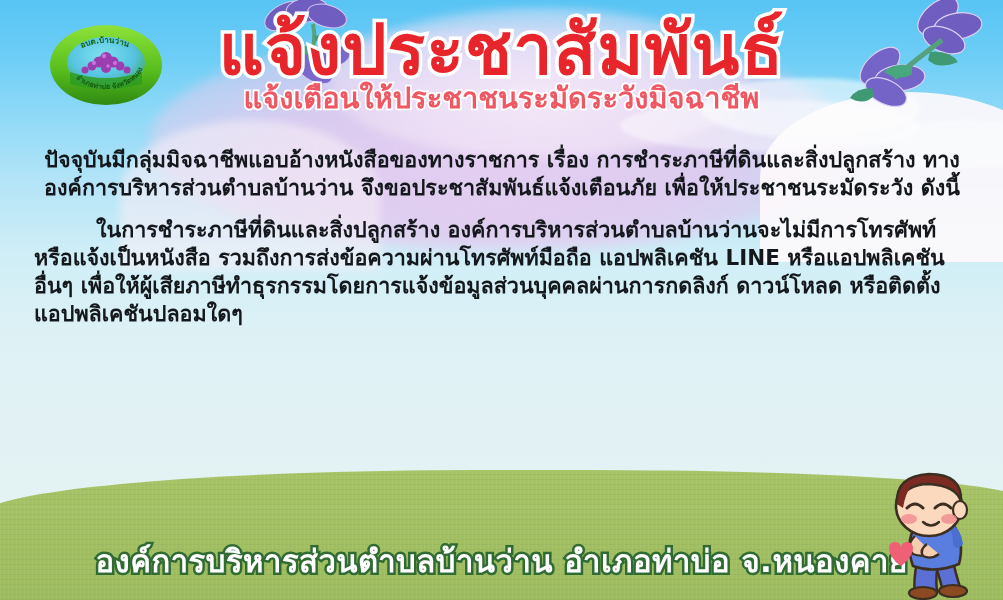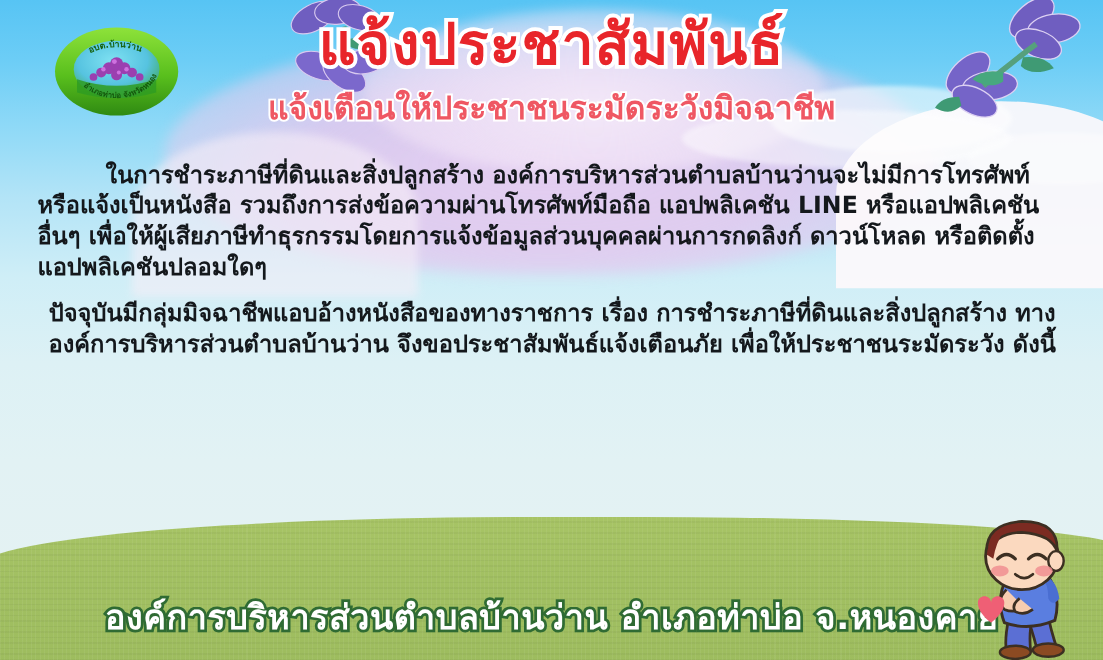--- a/index.html
+++ b/index.html
@@ -104,21 +104,21 @@
 
   
   .headline-wrap {
     position: absolute;
     left: 0; right: 0;
     top: 14px;
     text-align: center;
   }
   .headline {
     display: inline-block;
-    font-size: 52px;
+    font-size: 70px;
     font-weight: 700;
     line-height: 1.05;
     color: #e8252a;
     letter-spacing: 1px;
     -webkit-text-stroke: 7px #ffffff;
     paint-order: stroke fill;
     text-shadow:
        0 0 2px #ffffff,
        2px 2px 0 rgba(255,255,255,.9);
   }
@@ -294,22 +294,22 @@
 
   <div class="headline-wrap">
     <span class="headline">แจ้งประชาสัมพันธ์</span>
   </div>
 
   <div class="subhead-wrap">
     <span class="subhead-line">แจ้งเตือนให้ประชาชนระมัดระวังมิจฉาชีพ</span>
   </div>
 
   <div class="body-copy">
+    <p class="para first">ปัจจุบันมีกลุ่มมิจฉาชีพแอบอ้างหนังสือของทางราชการ เรื่อง การชำระภาษีที่ดินและสิ่งปลูกสร้าง ทางองค์การบริหารส่วนตำบลบ้านว่าน จึงขอประชาสัมพันธ์แจ้งเตือนภัย เพื่อให้ประชาชนระมัดระวัง ดังนี้</p>
     <p class="para indent">ในการชำระภาษีที่ดินและสิ่งปลูกสร้าง องค์การบริหารส่วนตำบลบ้านว่านจะไม่มีการโทรศัพท์หรือแจ้งเป็นหนังสือ รวมถึงการส่งข้อความผ่านโทรศัพท์มือถือ แอปพลิเคชัน LINE หรือแอปพลิเคชันอื่นๆ เพื่อให้ผู้เสียภาษีทำธุรกรรมโดยการแจ้งข้อมูลส่วนบุคคลผ่านการกดลิงก์ ดาวน์โหลด หรือติดตั้งแอปพลิเคชันปลอมใดๆ</p>
-    <p class="para first">ปัจจุบันมีกลุ่มมิจฉาชีพแอบอ้างหนังสือของทางราชการ เรื่อง การชำระภาษีที่ดินและสิ่งปลูกสร้าง ทางองค์การบริหารส่วนตำบลบ้านว่าน จึงขอประชาสัมพันธ์แจ้งเตือนภัย เพื่อให้ประชาชนระมัดระวัง ดังนี้</p>
   </div>
 
   <div class="grass"></div>
 
   <div class="footer-wrap">
     <span class="footer-text">องค์การบริหารส่วนตำบลบ้านว่าน อำเภอท่าบ่อ จ.หนองคาย</span>
   </div>
 
   <svg class="mascot" viewBox="0 0 140 130">
 

